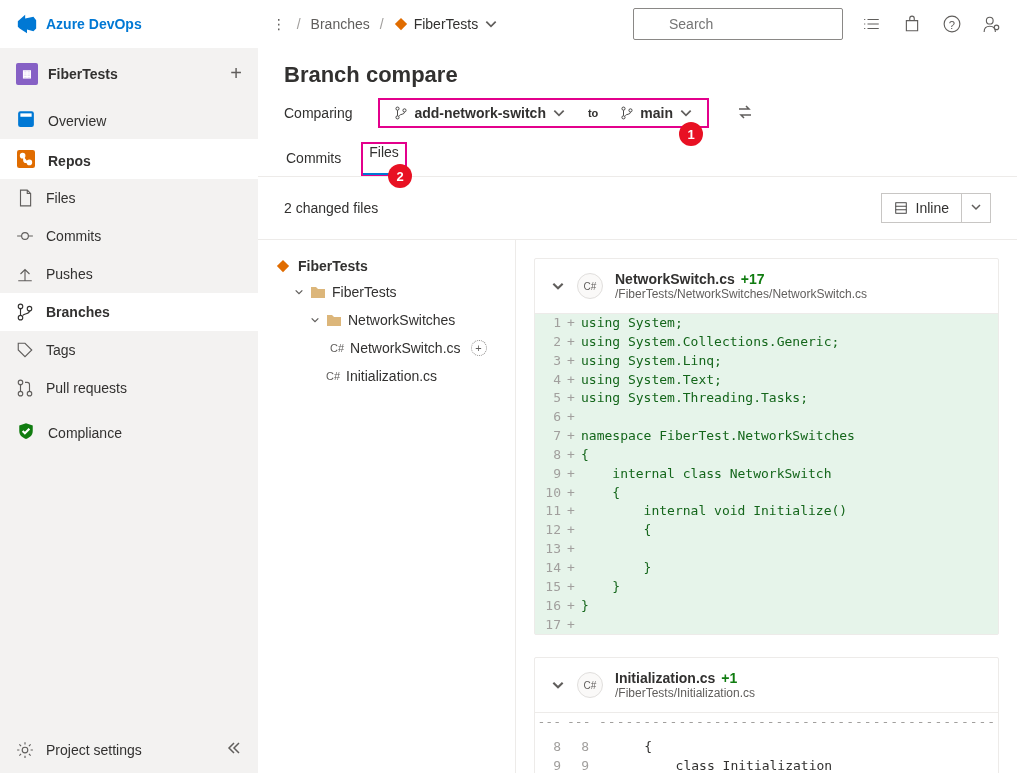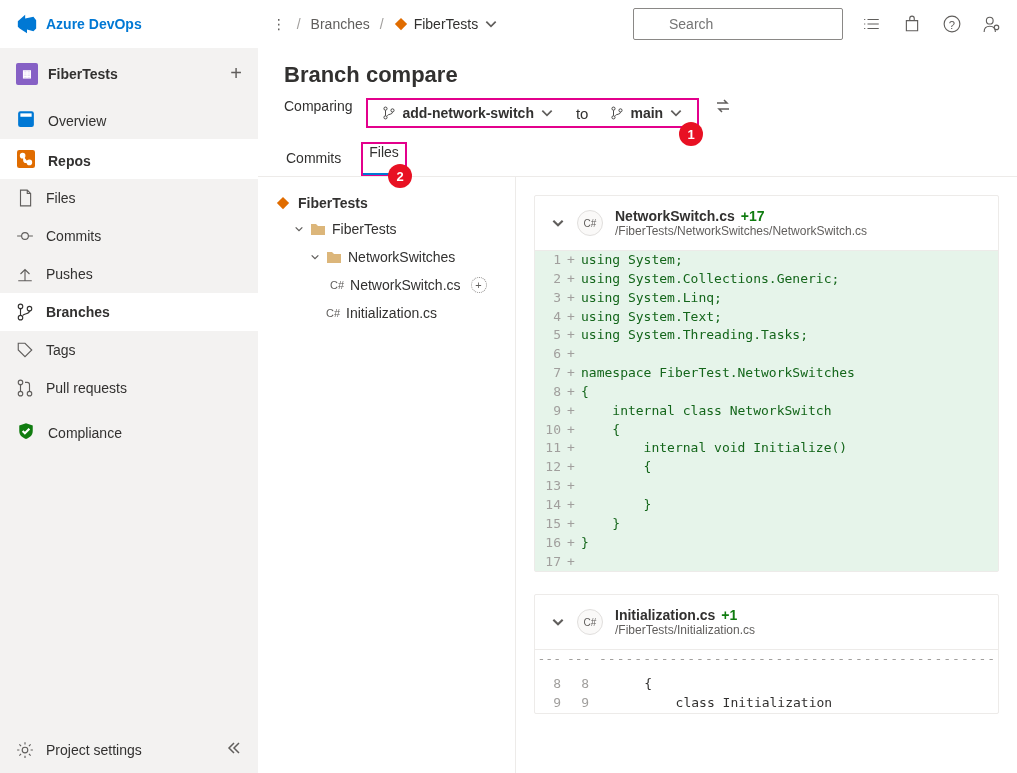--- a/index.html
+++ b/index.html
@@ -76,32 +76,32 @@
     padding:14px 16px;
     display:flex; align-items:center; gap:12px;
     color:#323130; border-top:none;
   }
   .sidebar-bottom .collapse { margin-left:auto; color:#605e5c; }
 
   
   .main { flex:1; display:flex; flex-direction:column; overflow:hidden; }
   .page-header { padding: 14px 26px 0 26px; }
   .page-header h1 { font-size:22px; font-weight:600; margin-bottom:10px; }
-  .compare-row { display:flex; gap:10px; position:relative; }
+  .compare-row { display:flex; align-items:center; gap:22px; position:relative; }
   .compare-label { color:#323130; margin-right:4px; }
   .branch-boxes-highlight {
     border:2px solid #e3008c; padding:2px 4px; display:flex; align-items:center; gap:8px;
   }
   .branch-chip {
     display:flex; align-items:center; gap:6px;
     padding:3px 10px;
     font-weight:600; color:#323130;
   }
   .branch-chip svg { width:14px; height:14px; }
-  .to-text { font-weight:400; font-size:15px; padding: 0 4px; }
+  .to-text { font-weight:700; font-size:11px; padding: 0 4px; }
   .swap-icon { margin-left:6px; color:#605e5c; }
   .callout {
     width:24px;height:24px;border-radius:50%;
     background:#e81123;color:#fff;display:flex;align-items:center;justify-content:center;
     font-size:13px;font-weight:600;position:absolute;
   }
   .callout1 { top:24px; left:395px; }
   .tabs-row { display:flex; gap:18px; margin-top:14px; padding: 0 26px; border-bottom:1px solid #edebe9; position:relative; }
   .tab { padding:8px 2px 10px 2px; cursor:pointer; font-size:14px; position:relative; }
   .tab.selected { color:#323130; }
@@ -351,20 +351,37 @@
         </span>
         <div class="callout callout1">1</div>
       </div>
     </div>
     <div class="tabs-row">
       <div class="tab">Commits</div>
       <div class="tab selected files-highlight">Files</div>
       <div class="callout callout2">2</div>
     </div>
 
+    <div class="changed-bar">
+      <span>2 changed files</span>
+      <div class="right">
+        <div class="inline-btn">
+          <svg width="14" height="14" viewBox="0 0 16 16">
+              <rect x="2" y="2" width="12" height="12" fill="none" stroke="#323130"></rect>
+              <path stroke="#323130" d="M2 6h12M2 10h12"></path>
+            </svg>
+          <span>Inline</span>
+        </div>
+        <div class="chev-btn">
+          <svg width="12" height="12" viewBox="0 0 12 12">
+              <path fill="none" stroke="#605e5c" stroke-width="1.5" d="M2 4l4 4 4-4"></path>
+            </svg>
+        </div>
+      </div>
+    </div>
 
     <div class="content-row">
       <div class="file-tree">
         <div class="tree-title">
           <svg width="14" height="14" viewBox="0 0 16 16">
               <path fill="#e06c00" d="M8 1l7 7-7 7-7-7z"></path>
             </svg>
           <span>FiberTests</span>
         </div>
         <div class="tree-node">

